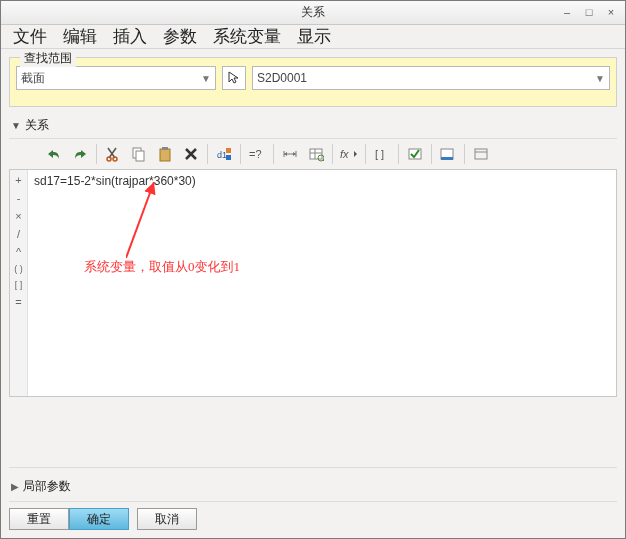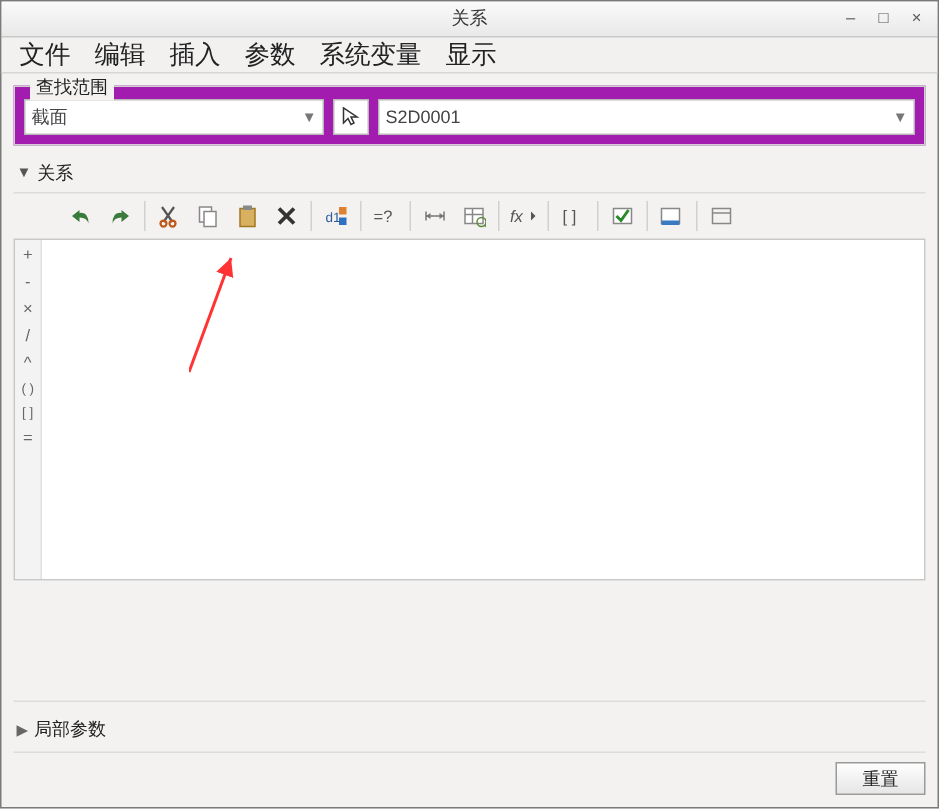--- a/index.html
+++ b/index.html
@@ -3,40 +3,40 @@
 <meta charset="utf-8">
 <style>
 * { box-sizing: border-box; margin: 0; padding: 0; font-family: "Microsoft YaHei", sans-serif; }
 body { background: #f3f2f1; width: 626px; height: 539px; display: flex; flex-direction: column; border: 1px solid #7a7a7a; }
 .titlebar { height: 24px; background: linear-gradient(#fafafa,#e9e9e9); display: flex; align-items: center; justify-content: center; position: relative; border-bottom: 1px solid #c8c8c8; }
 .titlebar-text { font-size: 12px; color: #333; }
 .win-controls { position: absolute; right: 6px; display: flex; gap: 6px; }
 .win-controls div { width: 16px; height: 14px; font-size: 11px; color: #555; text-align: center; line-height: 12px; cursor: default; }
 .menubar { height: 24px; background: #f2f1f0; border-bottom: 1px solid #d6d6d6; display: flex; align-items: center; padding: 0 6px; gap: 4px; }
 .menuitem { font-size: 17px; color: #222; padding: 2px 6px; }
-.panel { margin: 8px 8px 4px 8px; border: 1px solid #d0d0d0; background: #a21caf; padding: 8px 6px 6px 6px; position: relative; }
+.panel { margin: 8px 8px 4px 8px; border: 1px solid #d0d0d0; background: #fef9c3; padding: 8px 6px 16px 6px; position: relative; }
 .panel-legend { position: absolute; top: -8px; left: 10px; background: #f3f2f1; font-size: 12px; color: #222; padding: 0 4px; }
 .search-row { display: flex; gap: 6px; align-items: center; }
 .combo { flex: 1; height: 24px; border: 1px solid #b8b8b8; background: #fff; display: flex; align-items: center; padding: 0 4px; font-size: 12px; color: #444; justify-content: space-between; }
 .combo .arrow { color: #777; font-size: 10px; }
 .cursor-btn { width: 24px; height: 24px; border: 1px solid #b8b8b8; background: #fff; display: flex; align-items: center; justify-content: center; }
 .section-head { display: flex; align-items: center; gap: 4px; padding: 6px 10px 4px 10px; font-size: 12px; color: #222; }
 .section-head .tri { font-size: 10px; color: #555; }
 hr.sep { border: none; border-top: 1px solid #dcdcdc; margin: 0 8px; }
 .toolbar { display: flex; align-items: center; gap: 2px; padding: 4px 8px; margin-left: 33px; }
 .tbtn { width: 24px; height: 22px; display: flex; align-items: center; justify-content: center; border: 1px solid transparent; }
 .tbtn svg { display: block; }
 .editor-wrap { display: flex; margin: 0 8px; border: 1px solid #c8c8c8; background: #fff; height: 228px; }
 .gutter { width: 18px; background: #f3f3f3; border-right: 1px solid #e0e0e0; display: flex; flex-direction: column; align-items: center; padding-top: 4px; gap: 6px; font-size: 11px; color: #666; font-family: Consolas, monospace; }
 .editor { position: relative; flex: 1; padding: 4px 6px; font-family: Consolas, "Courier New", monospace; font-size: 12px; color: #333; }
 .annotation { position: absolute; left: 56px; top: 88px; color: #ff3333; font-size: 13px; font-family: "Microsoft YaHei"; }
 .arrow-svg { position: absolute; left: 98px; top: 10px; }
 .footer-sec { padding: 10px 10px 6px 10px; font-size: 12px; color: #222; display: flex; align-items: center; gap: 4px; }
 .footer-sec .tri { font-size: 10px; color: #666; }
-.button-bar { display: flex; align-items: center; justify-content: flex-end; padding: 6px 8px 8px 8px; }
+.button-bar { display: flex; align-items: center; justify-content: flex-start; padding: 6px 8px 8px 8px; }
 .btn { min-width: 60px; height: 22px; border: 1px solid #9a9a9a; background: linear-gradient(#fefefe,#e6e6e6); font-size: 12px; color: #222; padding: 0 12px; display: flex; align-items: center; justify-content: center; }
 .btn.primary { background: linear-gradient(#9edcf5,#5fb8de); border-color: #4aa0c8; }
 .right-btns { display: flex; gap: 8px; }
 .separator-v { width: 1px; height: 20px; background: #d0d0d0; margin: 0 2px; }
 </style>
 </head>
 <body>
 
 <div class="titlebar">
   <span class="titlebar-text">关系</span>
@@ -188,35 +188,41 @@
     <span>+</span>
     <span>-</span>
     <span>×</span>
     <span>/</span>
     <span>^</span>
     <span style="font-size:9px">( )</span>
     <span style="font-size:9px">[ ]</span>
     <span>=</span>
   </div>
   <div class="editor">
+    <div>sd17=15-2*sin(trajpar*360*30)</div>
     <svg class="arrow-svg" width="50" height="80">
       <defs>
           <marker id="ah" markerWidth="8" markerHeight="8" refX="6" refY="3" orient="auto">
             <path d="M0 0 L6 3 L0 6 Z" fill="#ff3333"></path>
           </marker>
         </defs>
       <line x1="0" y1="78" x2="28" y2="2" stroke="#ff3333" stroke-width="2" marker-end="url(#ah)"></line>
     </svg>
+    <div class="annotation">系统变量，取值从0变化到1</div>
   </div>
 </div>
 
 <div style="flex:1"></div>
 
 <hr class="sep">
 <div class="footer-sec">
   <span class="tri">▶</span>
   <span>局部参数</span>
 </div>
 <hr class="sep">
 
 <div class="button-bar">
   <div class="btn">重置</div>
+  <div class="right-btns">
+    <div class="btn primary">确定</div>
+    <div class="btn">取消</div>
+  </div>
 </div>
 
 </body></html>

